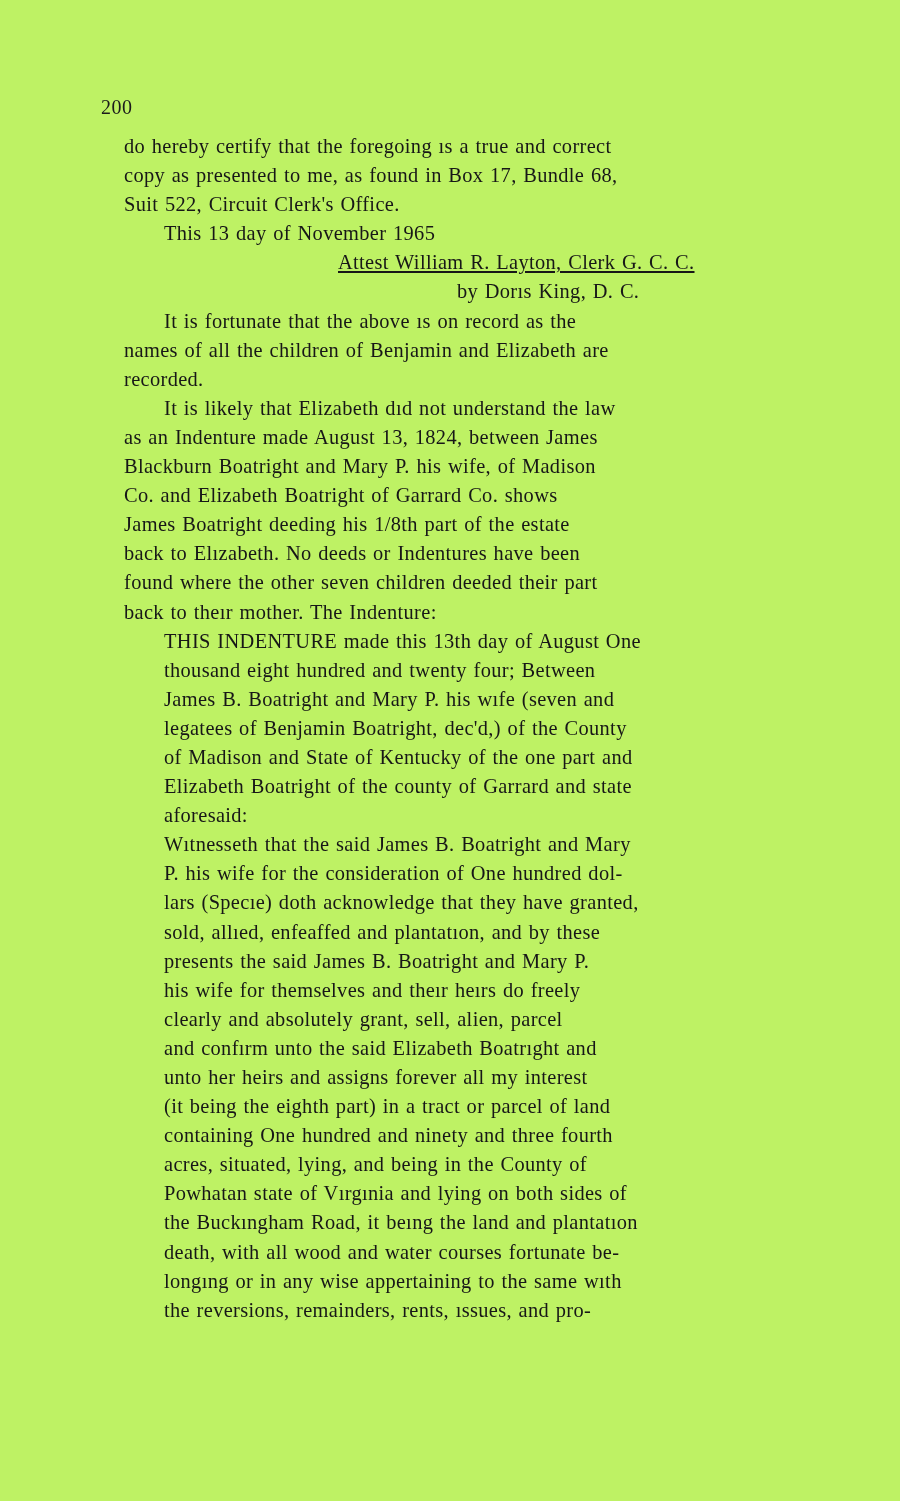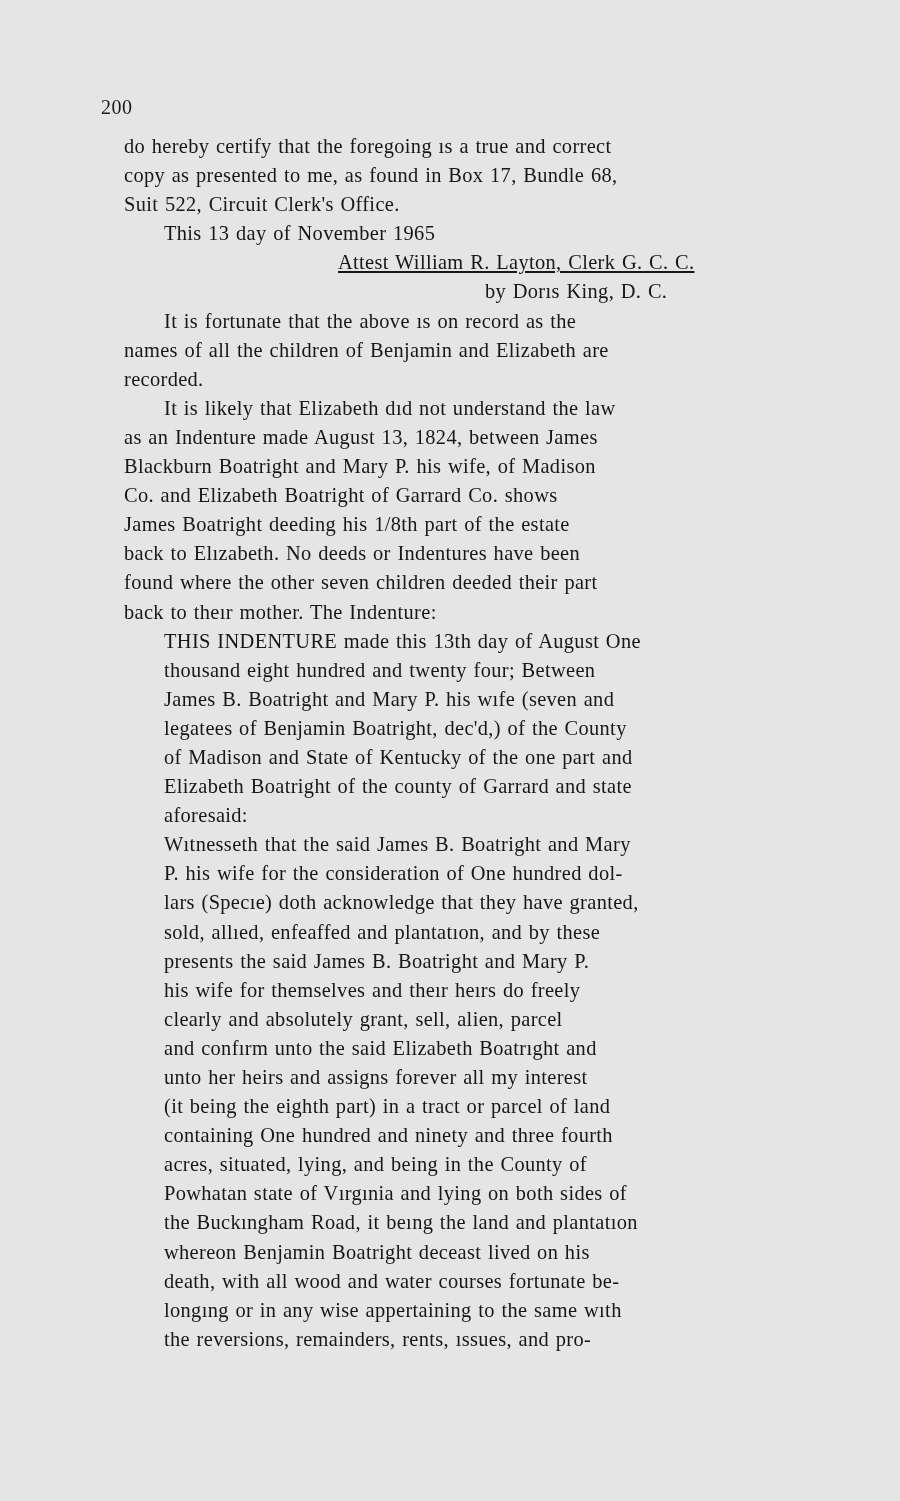--- a/index.html
+++ b/index.html
@@ -12,21 +12,21 @@
     height: 1501px;
     background: #f7f7f5;
     font-family: "Liberation Serif", "DejaVu Serif", serif;
     overflow: hidden;
   }
 
   #page {
     position: relative;
     width: 900px;
     height: 1501px;
-    background: #e5e5e5;
+    background: #bef264;
   }
 
   
   #folio {
     position: absolute;
     left: 101px;
     top: 97px;
     font-size: 20px;
     letter-spacing: 0.5px;
     color: #1b1b1b;
@@ -51,21 +51,21 @@
     white-space: pre;
     letter-spacing: 0.35px;
     word-spacing: 1.2px;
     font-family: "Liberation Serif", "DejaVu Serif", serif;
   }
 
   
   .m0  { padding-left: 124px; }   
   .m1  { padding-left: 164px; }   
   .m2  { padding-left: 338px; text-decoration: underline; }   
-  .m3  { padding-left: 457px; margin-left: 28px; }
+  .m3  { padding-left: 457px; }
 </style>
 </head>
 <body>
 
 <div id="page">
 
   <div id="folio">200</div>
 
   <div id="typescript">
       <div class="tline m0">do hereby certify that the foregoing ıs a true and correct</div>
@@ -99,19 +99,18 @@
       <div class="tline m1">presents the said James B. Boatright and Mary P.</div>
       <div class="tline m1">his wife for themselves and theır heırs do freely</div>
       <div class="tline m1">clearly and absolutely grant, sell, alien, parcel</div>
       <div class="tline m1">and confırm unto the said Elizabeth Boatrıght and</div>
       <div class="tline m1">unto her heirs and assigns forever all my interest</div>
       <div class="tline m1">(it being the eighth part) in a tract or parcel of land</div>
       <div class="tline m1">containing One hundred and ninety and three fourth</div>
       <div class="tline m1">acres, situated, lying, and being in the County of</div>
       <div class="tline m1">Powhatan state of Vırgınia and lying on both sides of</div>
       <div class="tline m1">the Buckıngham Road, it beıng the land and plantatıon</div>
-      <div class="tline m1">whereon Benjamin Boatright deceast lived on his</div>
       <div class="tline m1">death, with all wood and water courses fortunate be-</div>
       <div class="tline m1">longıng or in any wise appertaining to the same wıth</div>
       <div class="tline m1">the reversions, remainders, rents, ıssues, and pro-</div>
     </div>
 
 </div>
 
 </body></html>

